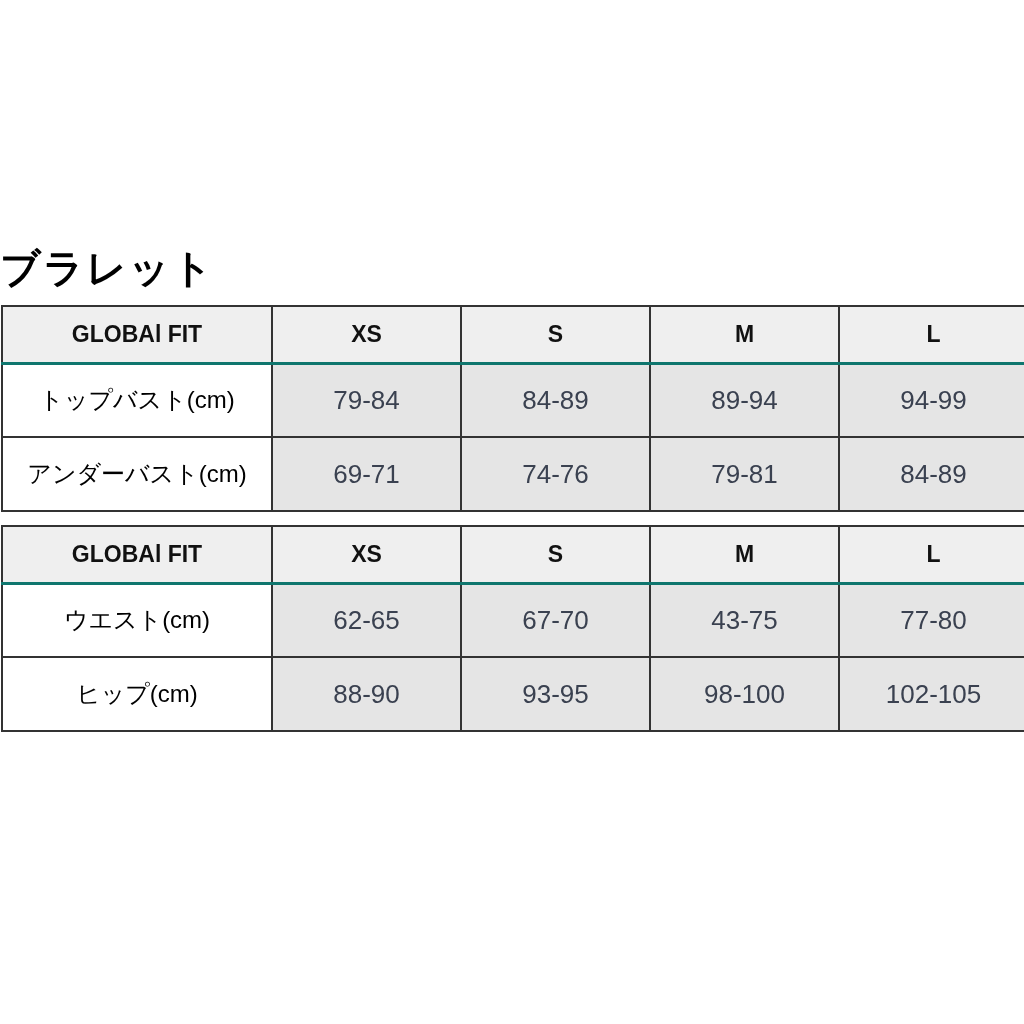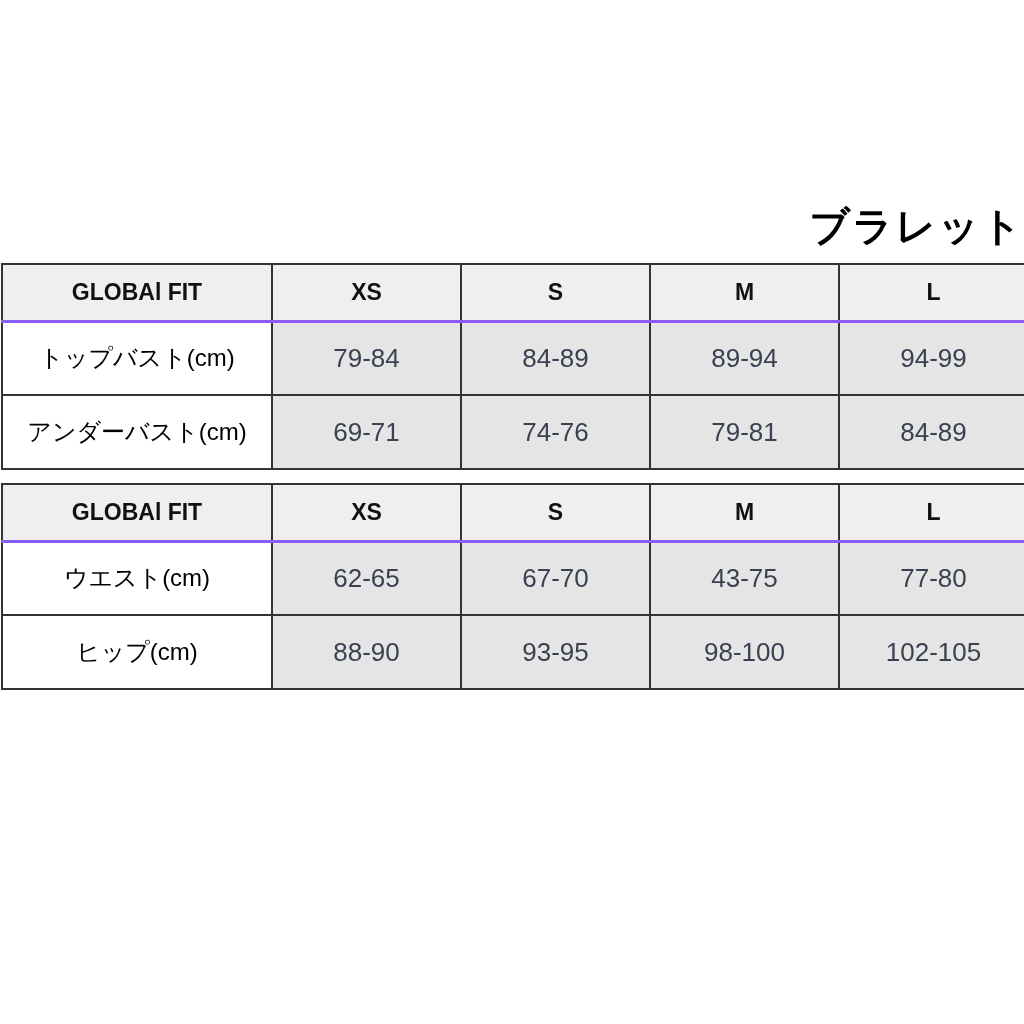--- a/index.html
+++ b/index.html
@@ -5,26 +5,27 @@
   * { margin: 0; padding: 0; box-sizing: border-box; }
   html, body {
     width: 1024px; height: 1024px;
     background: #ffffff;
     overflow: hidden;
     font-family: "Liberation Sans", "DejaVu Sans", sans-serif;
   }
   .sheet { position: relative; width: 1024px; height: 1024px; background: #ffffff; }
 
   .table-title {
-    text-align: right;
+    text-align: left;
     font-size: 40px;
     font-weight: 800;
     letter-spacing: 2px;
     color: #000000;
     line-height: 48px;
+    margin-top: 42px;
   }
   .title-bralette { padding-top: 202px; }
   .title-shorts   { padding-top: 80px; }
 
   table.size-table {
     margin-top: 13px;
     margin-left: 1px;
     width: 1028px;            
     border-collapse: collapse;
     table-layout: fixed;
@@ -34,21 +35,21 @@
     text-align: center;
     vertical-align: middle;
     padding: 0;
   }
   .size-table thead th {
     background: #efefef;
     height: 57px;
     font-size: 23px;
     font-weight: 700;
     color: #111111;
-    border-bottom: 3px solid #8b5cf6;
+    border-bottom: 3px solid #0f766e;
   }
   .size-table tbody tr { height: 74px; }
   .size-table tbody th {   
     font-size: 24px;
     font-weight: 400;
     color: #000000;
     background: #ffffff;
   }
   .size-table tbody td {   
     font-size: 26px;

